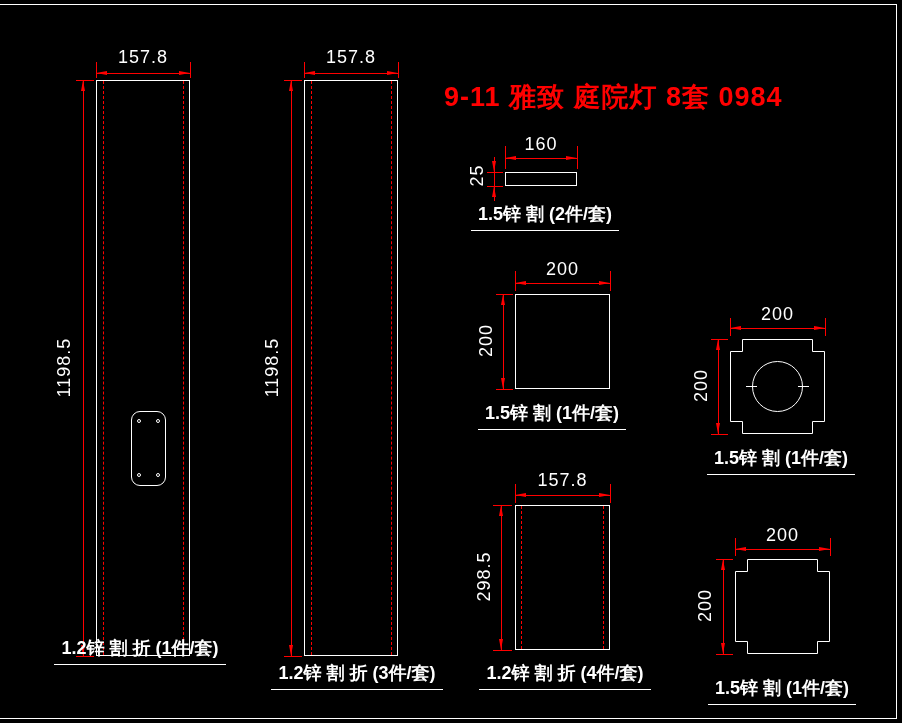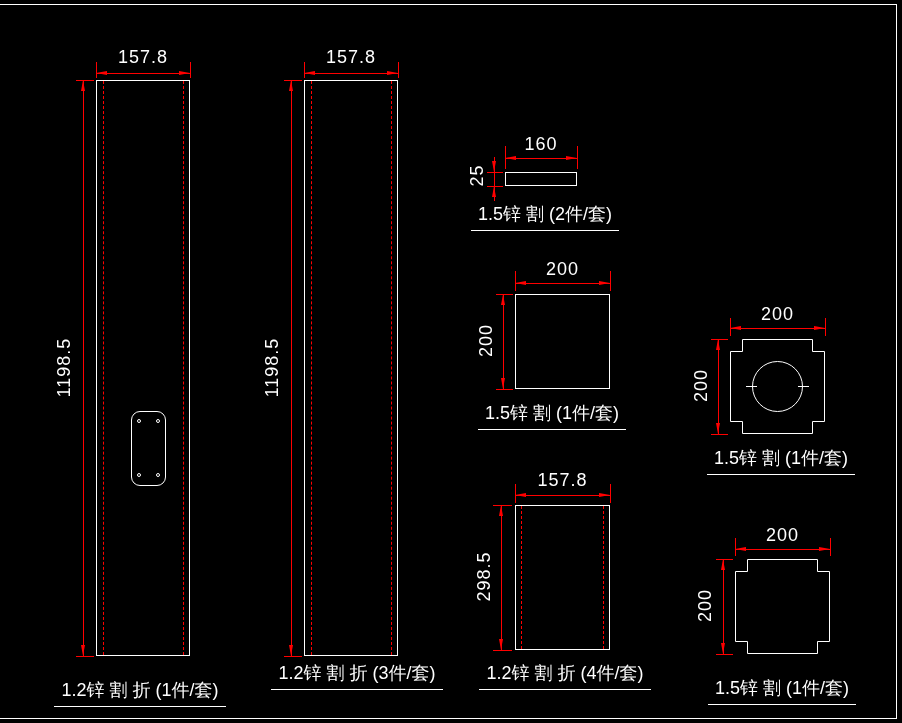--- a/index.html
+++ b/index.html
@@ -13,32 +13,33 @@
   .dlh     { position:absolute; height:0; border-top:1px solid #ff0000; }
   .dlv     { position:absolute; width:0; border-left:1px solid #ff0000; }
   .arr     { position:absolute; width:0; height:0; border-style:solid; border-color:transparent; }
   .arr.l   { border-width:2px 11px 2px 0; border-right-color:#ff0000; }
   .arr.r   { border-width:2px 0 2px 11px; border-left-color:#ff0000; }
   .arr.u   { border-width:0 2px 11px 2px; border-bottom-color:#ff0000; }
   .arr.d   { border-width:11px 2px 0 2px; border-top-color:#ff0000; }
   .dtext   { position:absolute; color:#ffffff; font-size:18px; text-align:center; letter-spacing:1px; white-space:nowrap; }
   .dtext.rot { transform:rotate(-90deg); }
   .plabel  { position:absolute; color:#ffffff; font-size:18px; text-align:center; white-space:nowrap; }
-  .plabel .ul { display:inline-block; border-bottom:1px solid #ffffff; padding:0 7px 4px 7px; }
+  .plabel .ul { display:inline-block; border-bottom:1px solid #ffffff; padding:0 7px 4px 7px;font-weight:bold; }
   .title   { position:absolute; color:#ff0000; font-size:27px; font-weight:bold; white-space:nowrap; letter-spacing:1px; }
   .hole    { position:absolute; border:1px solid #ffffff; border-radius:50%; width:4px; height:4px; }
   svg { position:absolute; overflow:visible; }
 </style>
 </head>
 <body>
 
 <div id="canvas">
 
   <div class="outline" style="left:-2px;top:4px;width:899px;height:715px"></div>
 
+  <div class="title" style="left:444px;top:79px">9-11 雅致 庭院灯 8套 0984</div>
 
   <div>
     <div class="outline" style="left:96px;top:80px;width:94px;height:576px"></div>
     <div class="fold" style="left:103px;top:81px;height:574px"></div>
     <div class="fold" style="left:183px;top:81px;height:574px"></div>
     <div class="outline" style="left:131px;top:411px;width:35px;height:75px;border-radius:9px"></div>
     <div class="hole" style="left:137px;top:419px"></div>
     <div class="hole" style="left:156px;top:419px"></div>
     <div class="hole" style="left:137px;top:473px"></div>
     <div class="hole" style="left:156px;top:473px"></div>
@@ -49,21 +50,21 @@
     <div class="arr l" style="left:96px;top:71px"></div>
     <div class="arr r" style="left:179px;top:71px"></div>
     <div class="dtext" style="left:96px;top:47px;width:94px">157.8</div>
 
     <div class="dlh" style="left:76px;top:80px;width:18px"></div>
     <div class="dlh" style="left:76px;top:656px;width:18px"></div>
     <div class="dlv" style="left:83px;top:80px;height:576px"></div>
     <div class="arr u" style="left:81px;top:80px"></div>
     <div class="arr d" style="left:81px;top:645px"></div>
     <div class="dtext rot" style="left:4px;top:357px;width:120px">1198.5</div>
-    <div class="plabel" style="left:40px;top:678px;width:200px"><span class="ul">1.2锌 割 折 (1件/套)</span></div>
+    <div class="plabel" style="left:40px;top:636px;width:200px"><span class="ul">1.2锌 割 折 (1件/套)</span></div>
   </div>
 
   <div>
     <div class="outline" style="left:304px;top:80px;width:94px;height:576px"></div>
     <div class="fold" style="left:311px;top:81px;height:574px"></div>
     <div class="fold" style="left:391px;top:81px;height:574px"></div>
 
     <div class="dlv" style="left:304px;top:62px;height:16px"></div>
     <div class="dlv" style="left:398px;top:62px;height:16px"></div>
     <div class="dlh" style="left:304px;top:73px;width:94px"></div>

